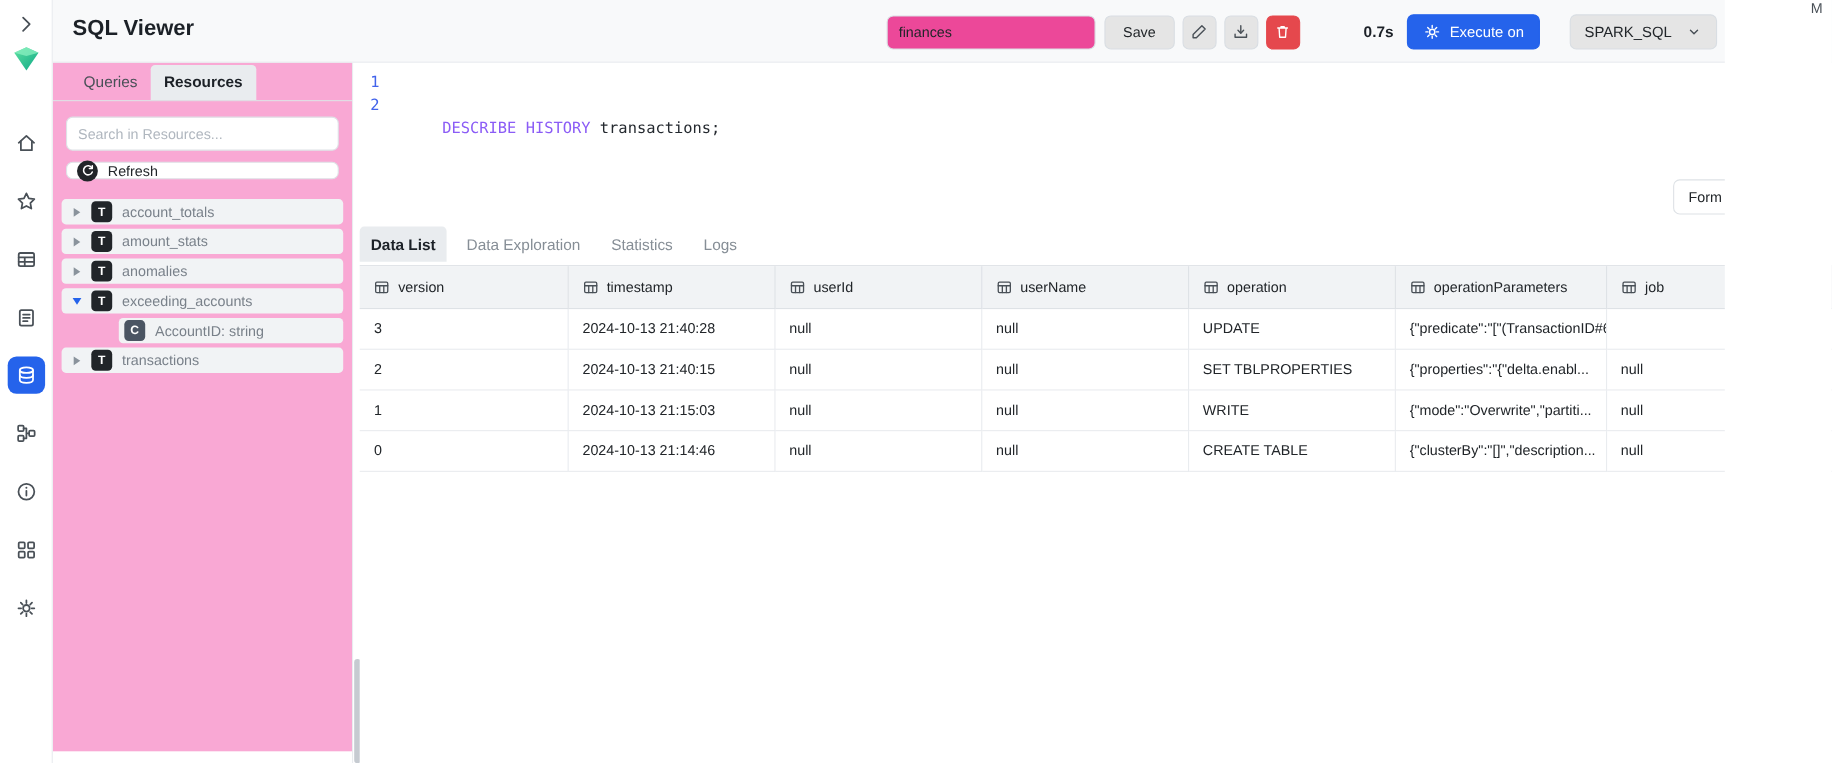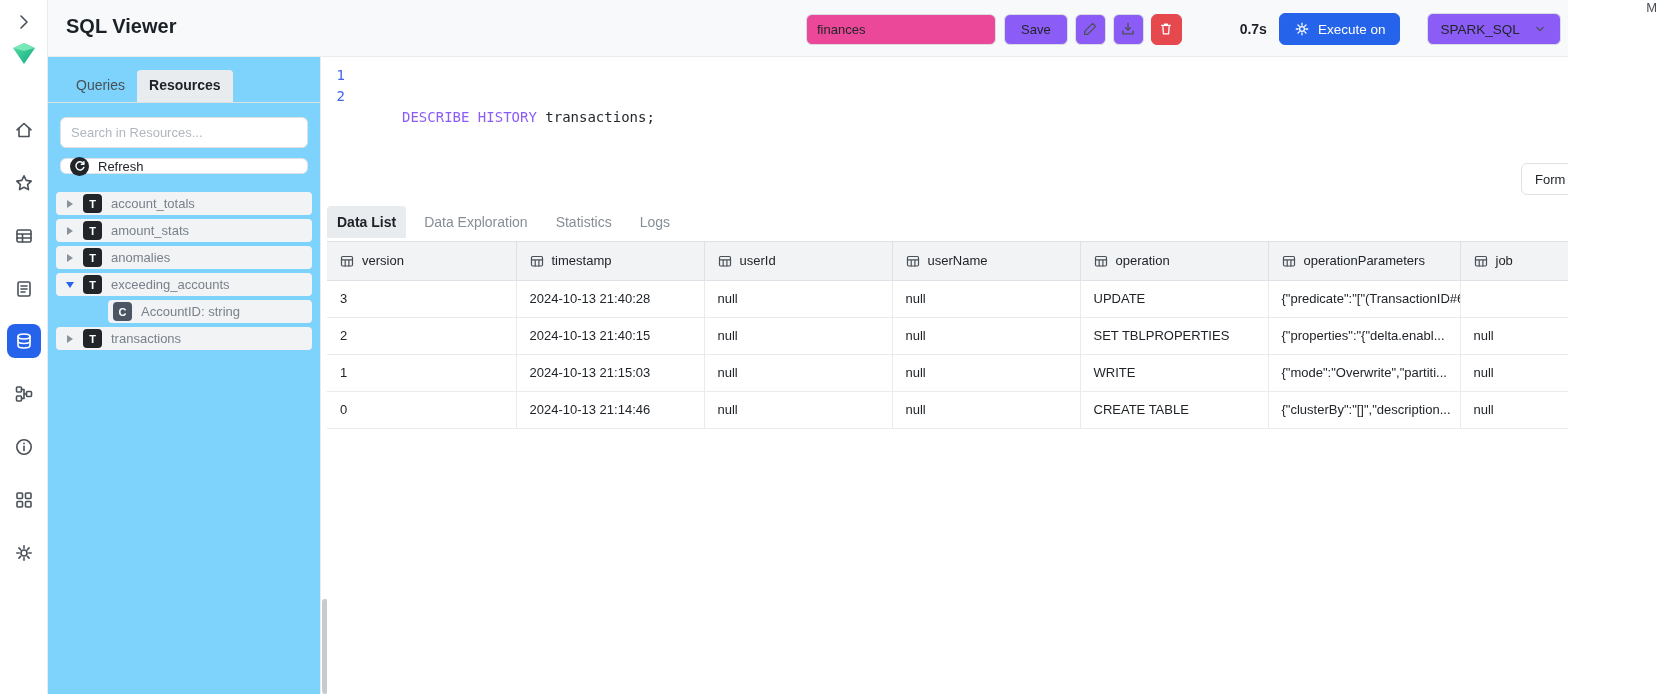--- a/index.html
+++ b/index.html
@@ -19,35 +19,35 @@
   .ic { stroke: #495057; fill: none; stroke-width: 1.6; stroke-linecap: round; stroke-linejoin: round; }
   .ic-white { stroke: #fff; fill: none; stroke-width: 1.6; stroke-linecap: round; stroke-linejoin: round; }
 
   
   .topbar { position: absolute; left: 48px; top: 0; width: 1617px; height: 57px;
             background: #f8f9fa; border-bottom: 1px solid #e9ecef; z-index: 10; }
   .page-title { position: absolute; left: 18px; top: 15px; font-size: 20px; font-weight: 700; color: #1c2127; }
   .topbar-right { position: absolute; left: 758px; top: 13px; display: flex; align-items: center; }
   .q-input { width: 190px; height: 31px; border: 1px solid #d9dee3; border-radius: 6px;
              padding: 0 10px; font-size: 13px; color: #212529; background: #ec4899; font-family: inherit; }
-  .btn { height: 31px; background: #8b5cf6; border: 1px solid #d9dee3; border-radius: 6px;
+  .btn { height: 31px; background: #e5e5e5; border: 1px solid #d9dee3; border-radius: 6px;
          font-size: 13px; color: #212529; font-family: inherit; cursor: pointer;
          display: inline-flex; align-items: center; justify-content: center; }
   .btn-save { padding: 0 16px; margin-left: 8px; }
   .btn-icon { width: 31px; margin-left: 7px; }
   .btn-danger { width: 31px; margin-left: 7px; background: #e5484d; border-color: #e5484d; }
   .duration { margin-left: 58px; font-size: 14px; font-weight: 600; color: #1c2127; }
   .btn-exec { height: 32px; margin-left: 12px; padding: 0 14px; background: #2563eb; border: 1px solid #2563eb;
               border-radius: 6px; color: #fff; font-size: 13.5px; font-family: inherit; cursor: pointer;
               display: inline-flex; align-items: center; gap: 8px; }
   .btn-engine { height: 32px; margin-left: 27px; padding: 0 12px; gap: 12px; font-size: 13.5px; }
   .btn-limit { height: 32px; margin-left: 13px; width: 90px; padding: 0 0 0 10px; justify-content: flex-start; font-size: 13.5px; }
 
   
-  .sidebar { position: absolute; left: 48px; top: 57px; width: 272px; height: 637px; background: #7dd3fc; }
+  .sidebar { position: absolute; left: 48px; top: 46px; width: 272px; height: 637px; background: #f9a8d4; }
   .side-tabs { display: flex; padding: 13px 0 0 16px; border-bottom: 1px solid #dee2e6; }
   .side-tab { padding: 7px 12px 9px; font-size: 14px; color: #495057; cursor: pointer; border-radius: 4px 4px 0 0; }
   .side-tab.active { background: #e9ecef; color: #1c2127; font-weight: 600; }
   .search-input { display: block; width: calc(100% - 24px); margin: 14px 12px 0; height: 31px;
                   border: 1px solid #dee2e6; border-radius: 6px; padding: 0 10px; font-size: 13px;
                   font-family: inherit; color: #212529; }
   .search-input::placeholder { color: #b0b7bf; }
   .refresh-btn { display: flex; align-items: center; gap: 9px; width: calc(100% - 24px); margin: 10px 12px 0;
                  height: 16px; background: #fff; border: 1px solid #dee2e6; border-radius: 6px;
                  padding: 0 9px; font-size: 13px; color: #212529; font-family: inherit; cursor: pointer; }

